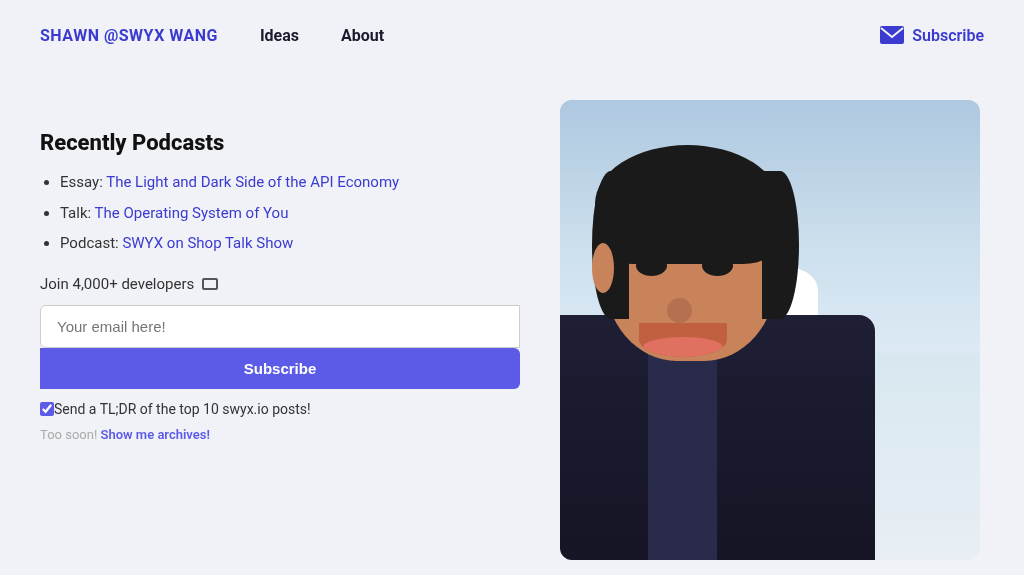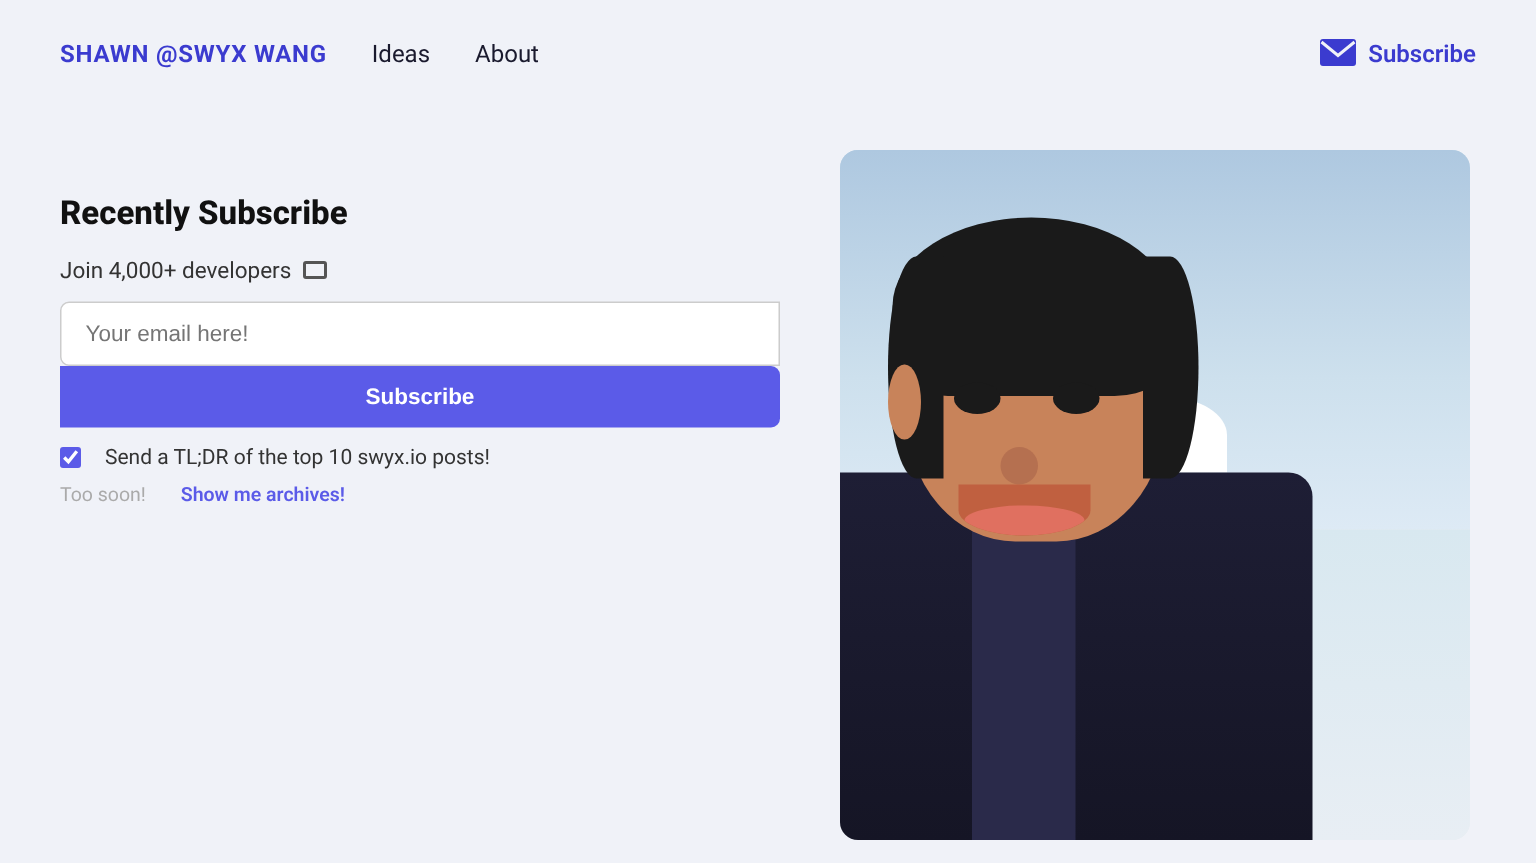--- a/index.html
+++ b/index.html
@@ -38,21 +38,22 @@
     .nav-links {
       display: flex;
       gap: 30px;
     }
 
     .nav-link {
       font-size: 16px;
       color: #1a1a2e;
       text-decoration: none;
       cursor: pointer;
-      font-weight: 400;
+      font-weight: 700;
+      margin-left: 12px;
     }
 
     .nav-subscribe {
       margin-left: auto;
       display: flex;
       align-items: center;
       gap: 8px;
       color: #3b3bcf;
       font-size: 16px;
       font-weight: 600;
@@ -152,21 +153,21 @@
       border: none;
       border-radius: 0 6px 6px 0;
       font-size: 15px;
       font-weight: 600;
       cursor: pointer;
     }
 
     .checkbox-row {
       display: flex;
       align-items: center;
-      gap: 16px;
+      gap: 0;
       margin-bottom: 10px;
       font-size: 14px;
       color: #333;
     }
 
     .checkbox-row input[type="checkbox"] {
       accent-color: #5b5be8;
       width: 14px;
       height: 14px;
     }
@@ -257,42 +258,56 @@
       </svg>
     </span>
     <span>Subscribe</span>
   </div>
 </nav>
 
 <div class="main-content">
 
   <div class="left-panel">
 
-    <h2 class="recently-featured-title">Recently Subscribe</h2>
-
+    <h2 class="recently-featured-title">Recently Podcasts</h2>
+
+    <ul class="featured-list">
+      <li>
+        <span>Essay: </span>
+        <a style="color:#3b3bcf;text-decoration:none;">The Light and Dark Side of the API Economy</a>
+      </li>
+      <li>
+        <span>Talk: </span>
+        <a style="color:#3b3bcf;text-decoration:none;">The Operating System of You</a>
+      </li>
+      <li>
+        <span>Podcast: </span>
+        <a style="color:#3b3bcf;text-decoration:none;">SWYX on Shop Talk Show</a>
+      </li>
+    </ul>
 
 
     <div class="join-text">
       <span>Join 4,000+ developers</span>
       <span class="computer-icon"></span>
     </div>
 
     <div class="subscribe-form">
       <input class="email-input" type="email" placeholder="Your email here!" style="">
       <button class="subscribe-btn">Subscribe</button>
     </div>
 
     <div class="checkbox-row">
       <input type="checkbox" checked="" style="">
       <label>Send a TL;DR of the top 10 swyx.io posts!</label>
     </div>
 
     <p class="too-soon-text">
       <span>Too soon!</span>
-      <a style="color:#5b5be8;font-weight:600;text-decoration:none;margin-left:20px;">Show me archives!</a>
+      <a style="color:#5b5be8;font-weight:600;text-decoration:none;margin-left:0;">Show me archives!</a>
     </p>
 
   </div>
 
   <div class="right-panel">
     <div class="profile-photo">
 
       <div class="sky"></div>
 
       <div style="position:absolute; bottom:38%; left:52%; transform:translateX(-50%);">

